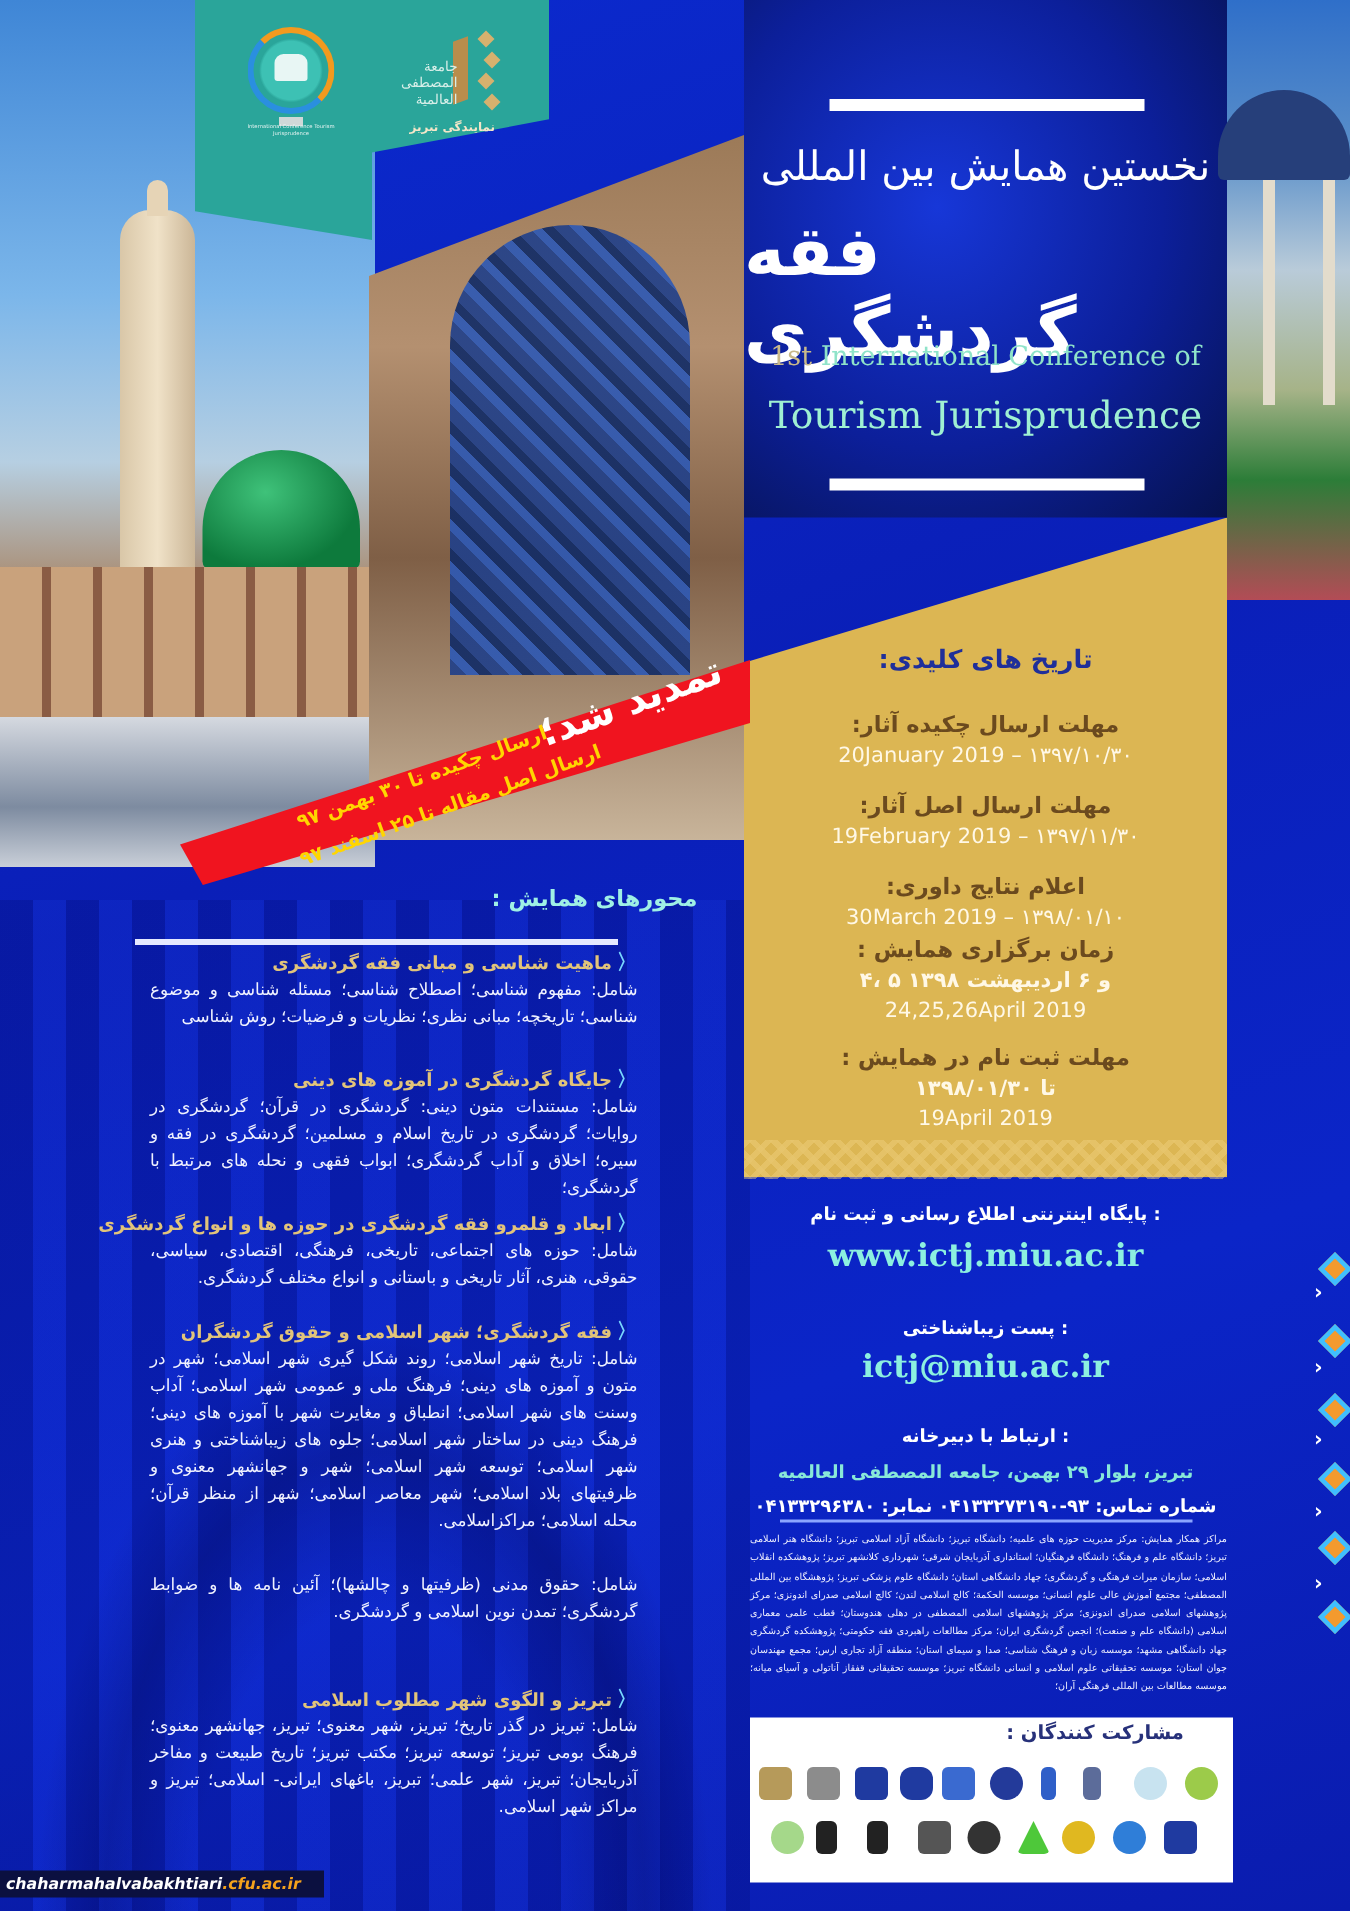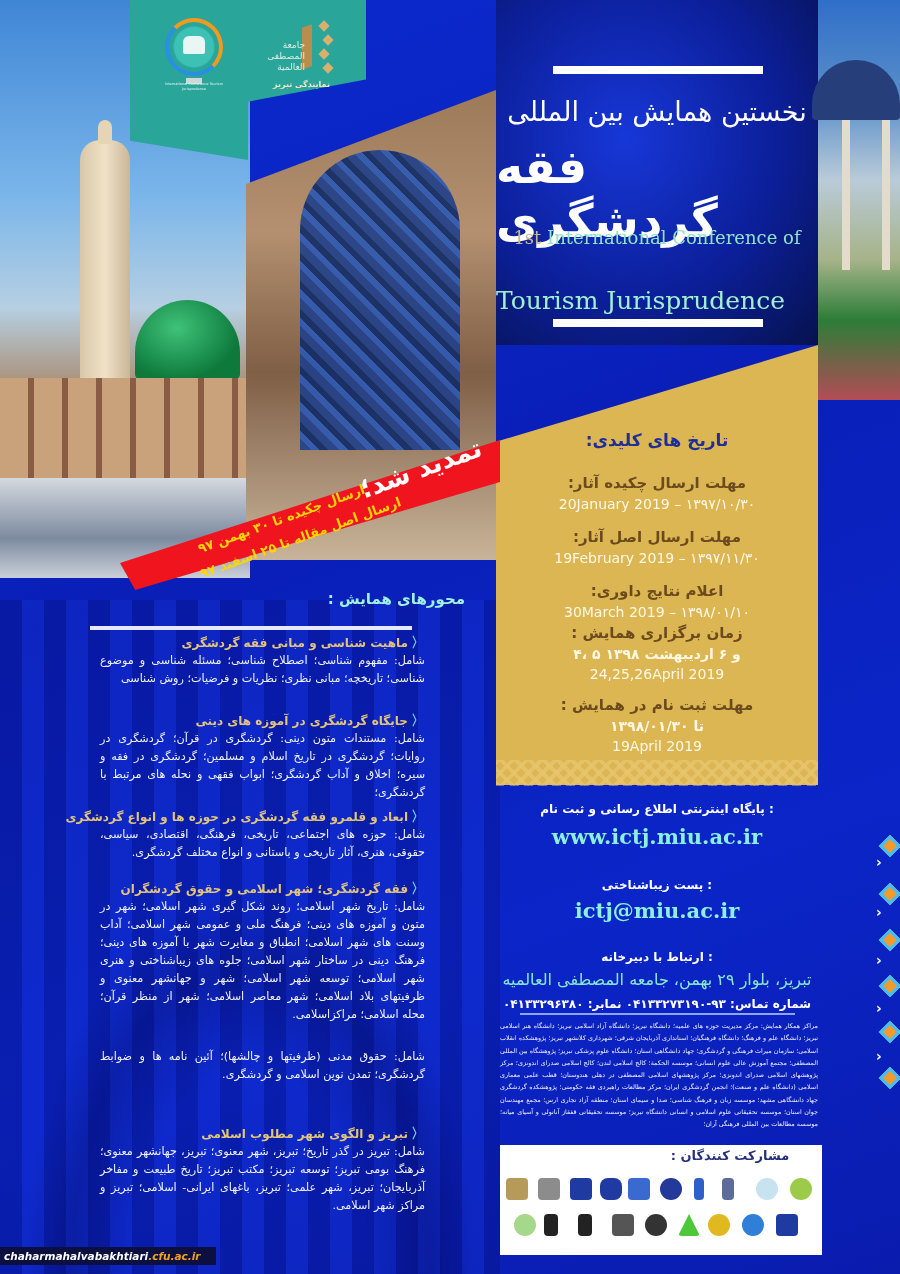--- a/index.html
+++ b/index.html
@@ -61,39 +61,39 @@
       background: radial-gradient(ellipse at 40% 40%, #1737d8 0%, #0c1f9a 55%, #06124e 100%); }
     .photo-right { position: absolute; left: 818px; top: 0; width: 82px; height: 400px;
       background: linear-gradient(180deg, #2f6fc9 0%, #5a8fc9 25%, #b9cbd9 45%, #a6b388 65%, #2c7d38 80%, #b34c56 100%); }
     .pav-dome { position: absolute; left: 812px; top: 60px; width: 88px; height: 60px; background: #263f7a; border-radius: 44px 44px 4px 4px; }
     .pav-col { position: absolute; top: 120px; width: 8px; height: 150px; background: #e3dccc; }
     .white-bar { position: absolute; left: 553px; width: 210px; height: 8px; background: #ffffff; }
     .title-fa1 { position: absolute; left: 496px; top: 96px; width: 322px; text-align: center; color: #fff; font-size: 27px; direction: rtl; }
     .title-fa2 { position: absolute; left: 496px; top: 140px; width: 322px; text-align: left; color: #fff; font-size: 46px; font-weight: bold; direction: rtl; }
     .title-en1 { position: absolute; left: 496px; top: 227px; width: 322px; text-align: center; font-family: "DejaVu Serif", serif; font-size: 18px; color: #8fe3c9; }
     .title-en1 .ord { color: #c9b98a; }
-    .title-en2 { position: absolute; left: 496px; top: 262px; width: 322px; font-family: "DejaVu Serif", serif; font-size: 25px; color: #9ff0d3; margin-top: 24px; }
+    .title-en2 { position: absolute; left: 496px; top: 262px; width: 322px; text-align: center; font-family: "DejaVu Serif", serif; font-size: 25px; color: #9ff0d3; }
 
     
     .gold-panel { position: absolute; left: 496px; top: 345px; width: 322px; height: 440px; background: #dcb653;
       clip-path: polygon(0 22%, 100% 0, 100% 100%, 0 100%); }
     .gold-pattern { position: absolute; left: 496px; top: 760px; width: 322px; height: 26px;
       background: repeating-linear-gradient(135deg, rgba(240,210,130,0.8) 0 4px, rgba(0,0,0,0) 4px 10px),
                   repeating-linear-gradient(45deg, rgba(240,210,130,0.8) 0 4px, rgba(0,0,0,0) 4px 10px);
       opacity: 0.55; }
     .dates-heading { position: absolute; left: 496px; top: 430px; width: 322px; text-align: center; color: #1f2f9a; font-size: 17px; font-weight: bold; direction: rtl; }
     .date-block { position: absolute; left: 496px; width: 322px; text-align: center; }
     .date-label { color: #6b4a1e; font-size: 15px; font-weight: bold; direction: rtl; line-height: 22px; }
     .date-value { color: #fff8e6; font-size: 14px; line-height: 20px; }
 
     
     .contact { position: absolute; left: 496px; width: 322px; text-align: center; }
     .contact-label { color: #ffffff; font-size: 12px; font-weight: bold; direction: rtl; }
     .contact-link { color: #8cf0e0; font-family: "DejaVu Serif", serif; font-size: 21px; font-weight: bold; }
-    .contact-address { color: #88e8d8; font-size: 16px; font-weight: normal; direction: rtl; }
+    .contact-address { color: #88e8d8; font-size: 12px; font-weight: bold; direction: rtl; }
     .contact-phone { color: #ffffff; font-size: 12px; font-weight: bold; direction: rtl; }
     .divider { position: absolute; left: 520px; width: 275px; height: 2px; background: #8ba5ff; }
     .partners-text { position: absolute; left: 500px; top: 1020px; width: 318px; color: #f2f2ff; font-size: 6.4px; line-height: 12.3px; direction: rtl; text-align: justify; }
 
     .participants-box { position: absolute; left: 500px; top: 1145px; width: 322px; height: 110px; background: #ffffff; }
     .participants-title { position: absolute; left: 500px; top: 1148px; width: 388px; text-align: center; color: #27317a; font-size: 13px; font-weight: bold; direction: rtl; margin-left: 36px; }
     .plogo { position: absolute; width: 22px; height: 22px; border-radius: 4px; }
 
     
     .ribbon { position: absolute; left: 120px; top: 440px; width: 380px; height: 150px; background: #f0141f;

